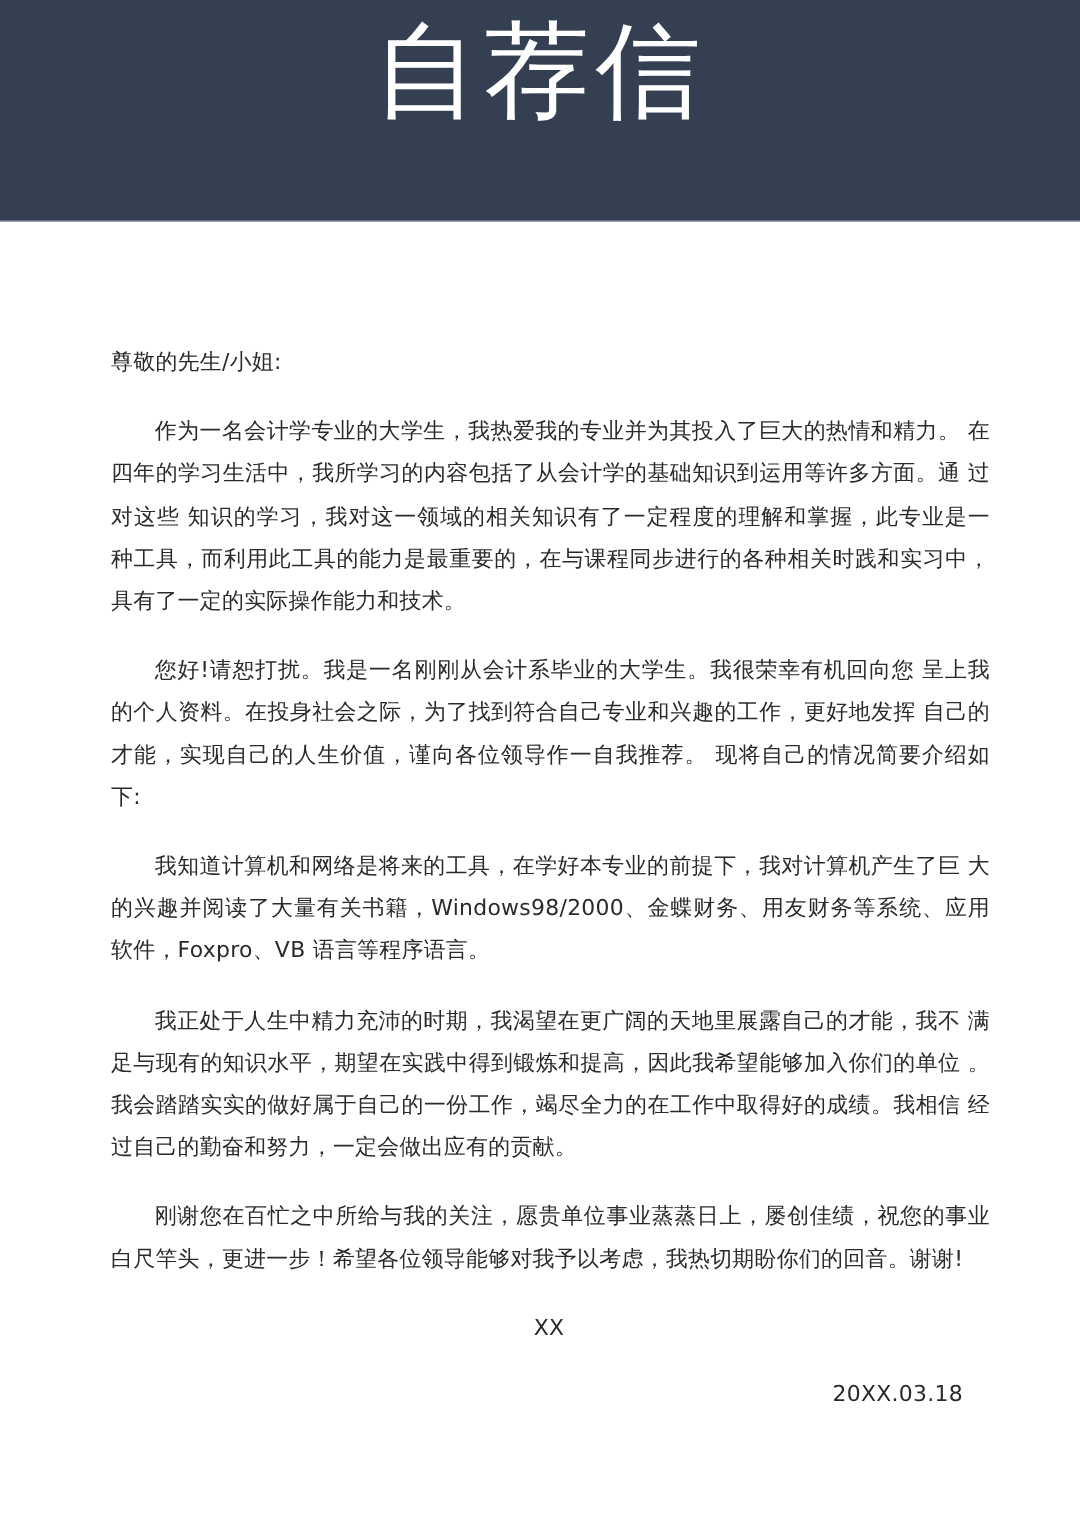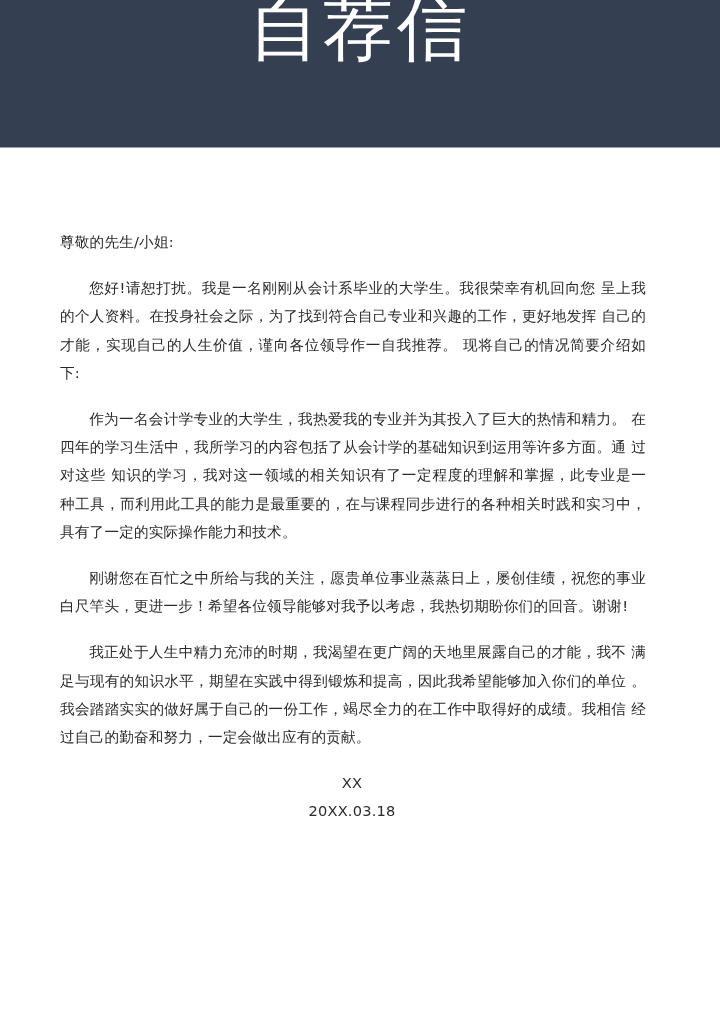--- a/index.html
+++ b/index.html
@@ -16,33 +16,34 @@
       color: #2a2a2a;
     }
     .header {
       position: absolute;
       left: 0; top: 0;
       width: 720px;
       height: 147px;
       background: #353f52;
       border-bottom: 1px solid #9aa2ae;
       display: flex;
+      align-items: center;
       justify-content: center;
     }
     .header-title {
       color: #ffffff;
       font-size: 70px;
       letter-spacing: 4px;
       line-height: 1;
       margin-top: -6px;
       font-weight: normal;
     }
     .letter {
       position: absolute;
-      left: 60px;
+      left: 74px;
       top: 228px;
       width: 586px;
       font-size: 14.6px;
       line-height: 28.2px;
       letter-spacing: 0.2px;
     }
     .salutation {
       margin: 0 0 18px 0;
     }
     .para {
@@ -57,33 +58,34 @@
     }
     .closing-2 {
       margin: 0;
     }
     .signature {
       text-align: center;
       margin: 12px 0 0 0;
       padding-right: 2px;
     }
     .date {
-      text-align: center;
-      margin: 0;
+      text-align: right;
+      margin: 16px;
       padding-right: 2px;
     }
   </style>
 </head>
 <body>
 
 <div class="header">
   <h1 class="header-title">自荐信</h1>
 </div>
 
 <div class="letter">
   <p class="salutation">尊敬的先生/小姐:</p>
+  <p class="para">作为一名会计学专业的大学生，我热爱我的专业并为其投入了巨大的热情和精力。 在四年的学习生活中，我所学习的内容包括了从会计学的基础知识到运用等许多方面。通 过对这些 知识的学习，我对这一领域的相关知识有了一定程度的理解和掌握，此专业是一 种工具，而利用此工具的能力是最重要的，在与课程同步进行的各种相关时践和实习中， 具有了一定的实际操作能力和技术。</p>
   <p class="para">您好!请恕打扰。我是一名刚刚从会计系毕业的大学生。我很荣幸有机回向您 呈上我的个人资料。在投身社会之际，为了找到符合自己专业和兴趣的工作，更好地发挥 自己的才能，实现自己的人生价值，谨向各位领导作一自我推荐。 现将自己的情况简要介绍如下:</p>
-  <p class="para">作为一名会计学专业的大学生，我热爱我的专业并为其投入了巨大的热情和精力。 在四年的学习生活中，我所学习的内容包括了从会计学的基础知识到运用等许多方面。通 过对这些 知识的学习，我对这一领域的相关知识有了一定程度的理解和掌握，此专业是一 种工具，而利用此工具的能力是最重要的，在与课程同步进行的各种相关时践和实习中， 具有了一定的实际操作能力和技术。</p>
+  <p class="para">我知道计算机和网络是将来的工具，在学好本专业的前提下，我对计算机产生了巨 大的兴趣并阅读了大量有关书籍，Windows98/2000、金蝶财务、用友财务等系统、应用 软件，Foxpro、VB 语言等程序语言。</p>
+  <p class="para">我正处于人生中精力充沛的时期，我渴望在更广阔的天地里展露自己的才能，我不 满足与现有的知识水平，期望在实践中得到锻炼和提高，因此我希望能够加入你们的单位 。我会踏踏实实的做好属于自己的一份工作，竭尽全力的在工作中取得好的成绩。我相信 经过自己的勤奋和努力，一定会做出应有的贡献。</p>
   <p class="para">刚谢您在百忙之中所给与我的关注，愿贵单位事业蒸蒸日上，屡创佳绩，祝您的事业 白尺竿头，更进一步！希望各位领导能够对我予以考虑，我热切期盼你们的回音。谢谢!</p>
-  <p class="para">我正处于人生中精力充沛的时期，我渴望在更广阔的天地里展露自己的才能，我不 满足与现有的知识水平，期望在实践中得到锻炼和提高，因此我希望能够加入你们的单位 。我会踏踏实实的做好属于自己的一份工作，竭尽全力的在工作中取得好的成绩。我相信 经过自己的勤奋和努力，一定会做出应有的贡献。</p>
   <p class="signature">XX</p>
   <p class="date">20XX.03.18</p>
 </div>
 
 </body></html>

